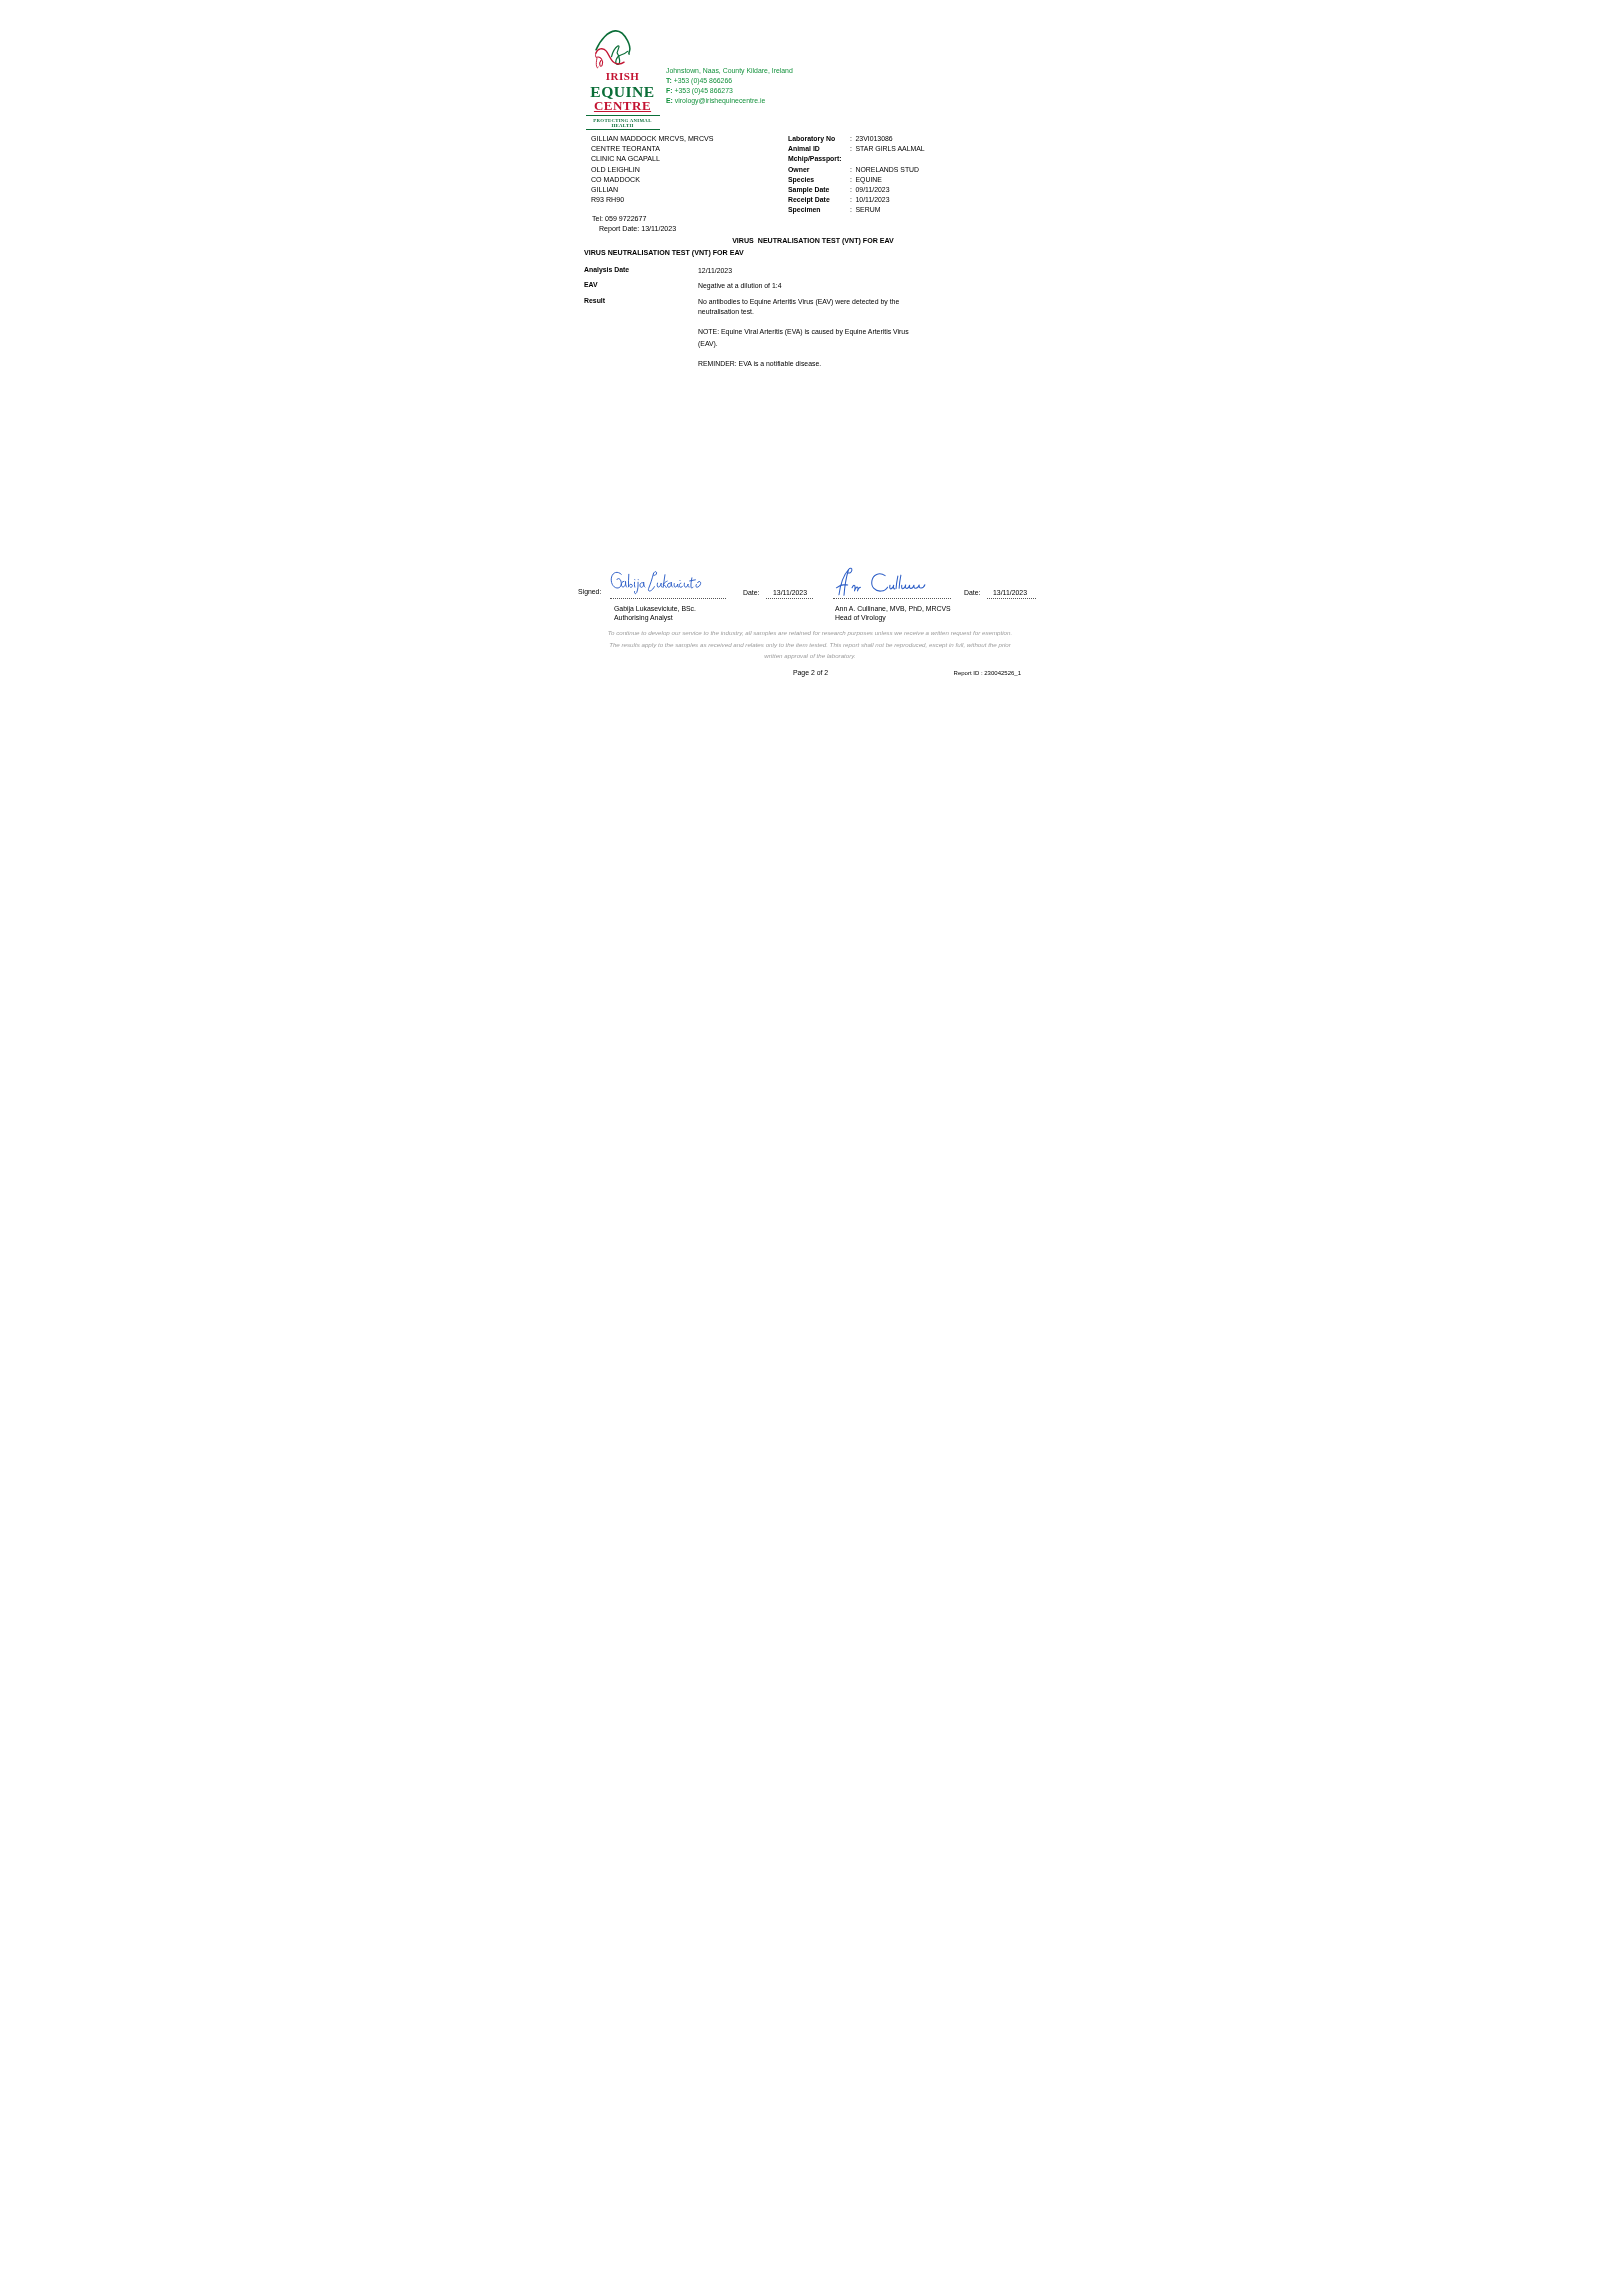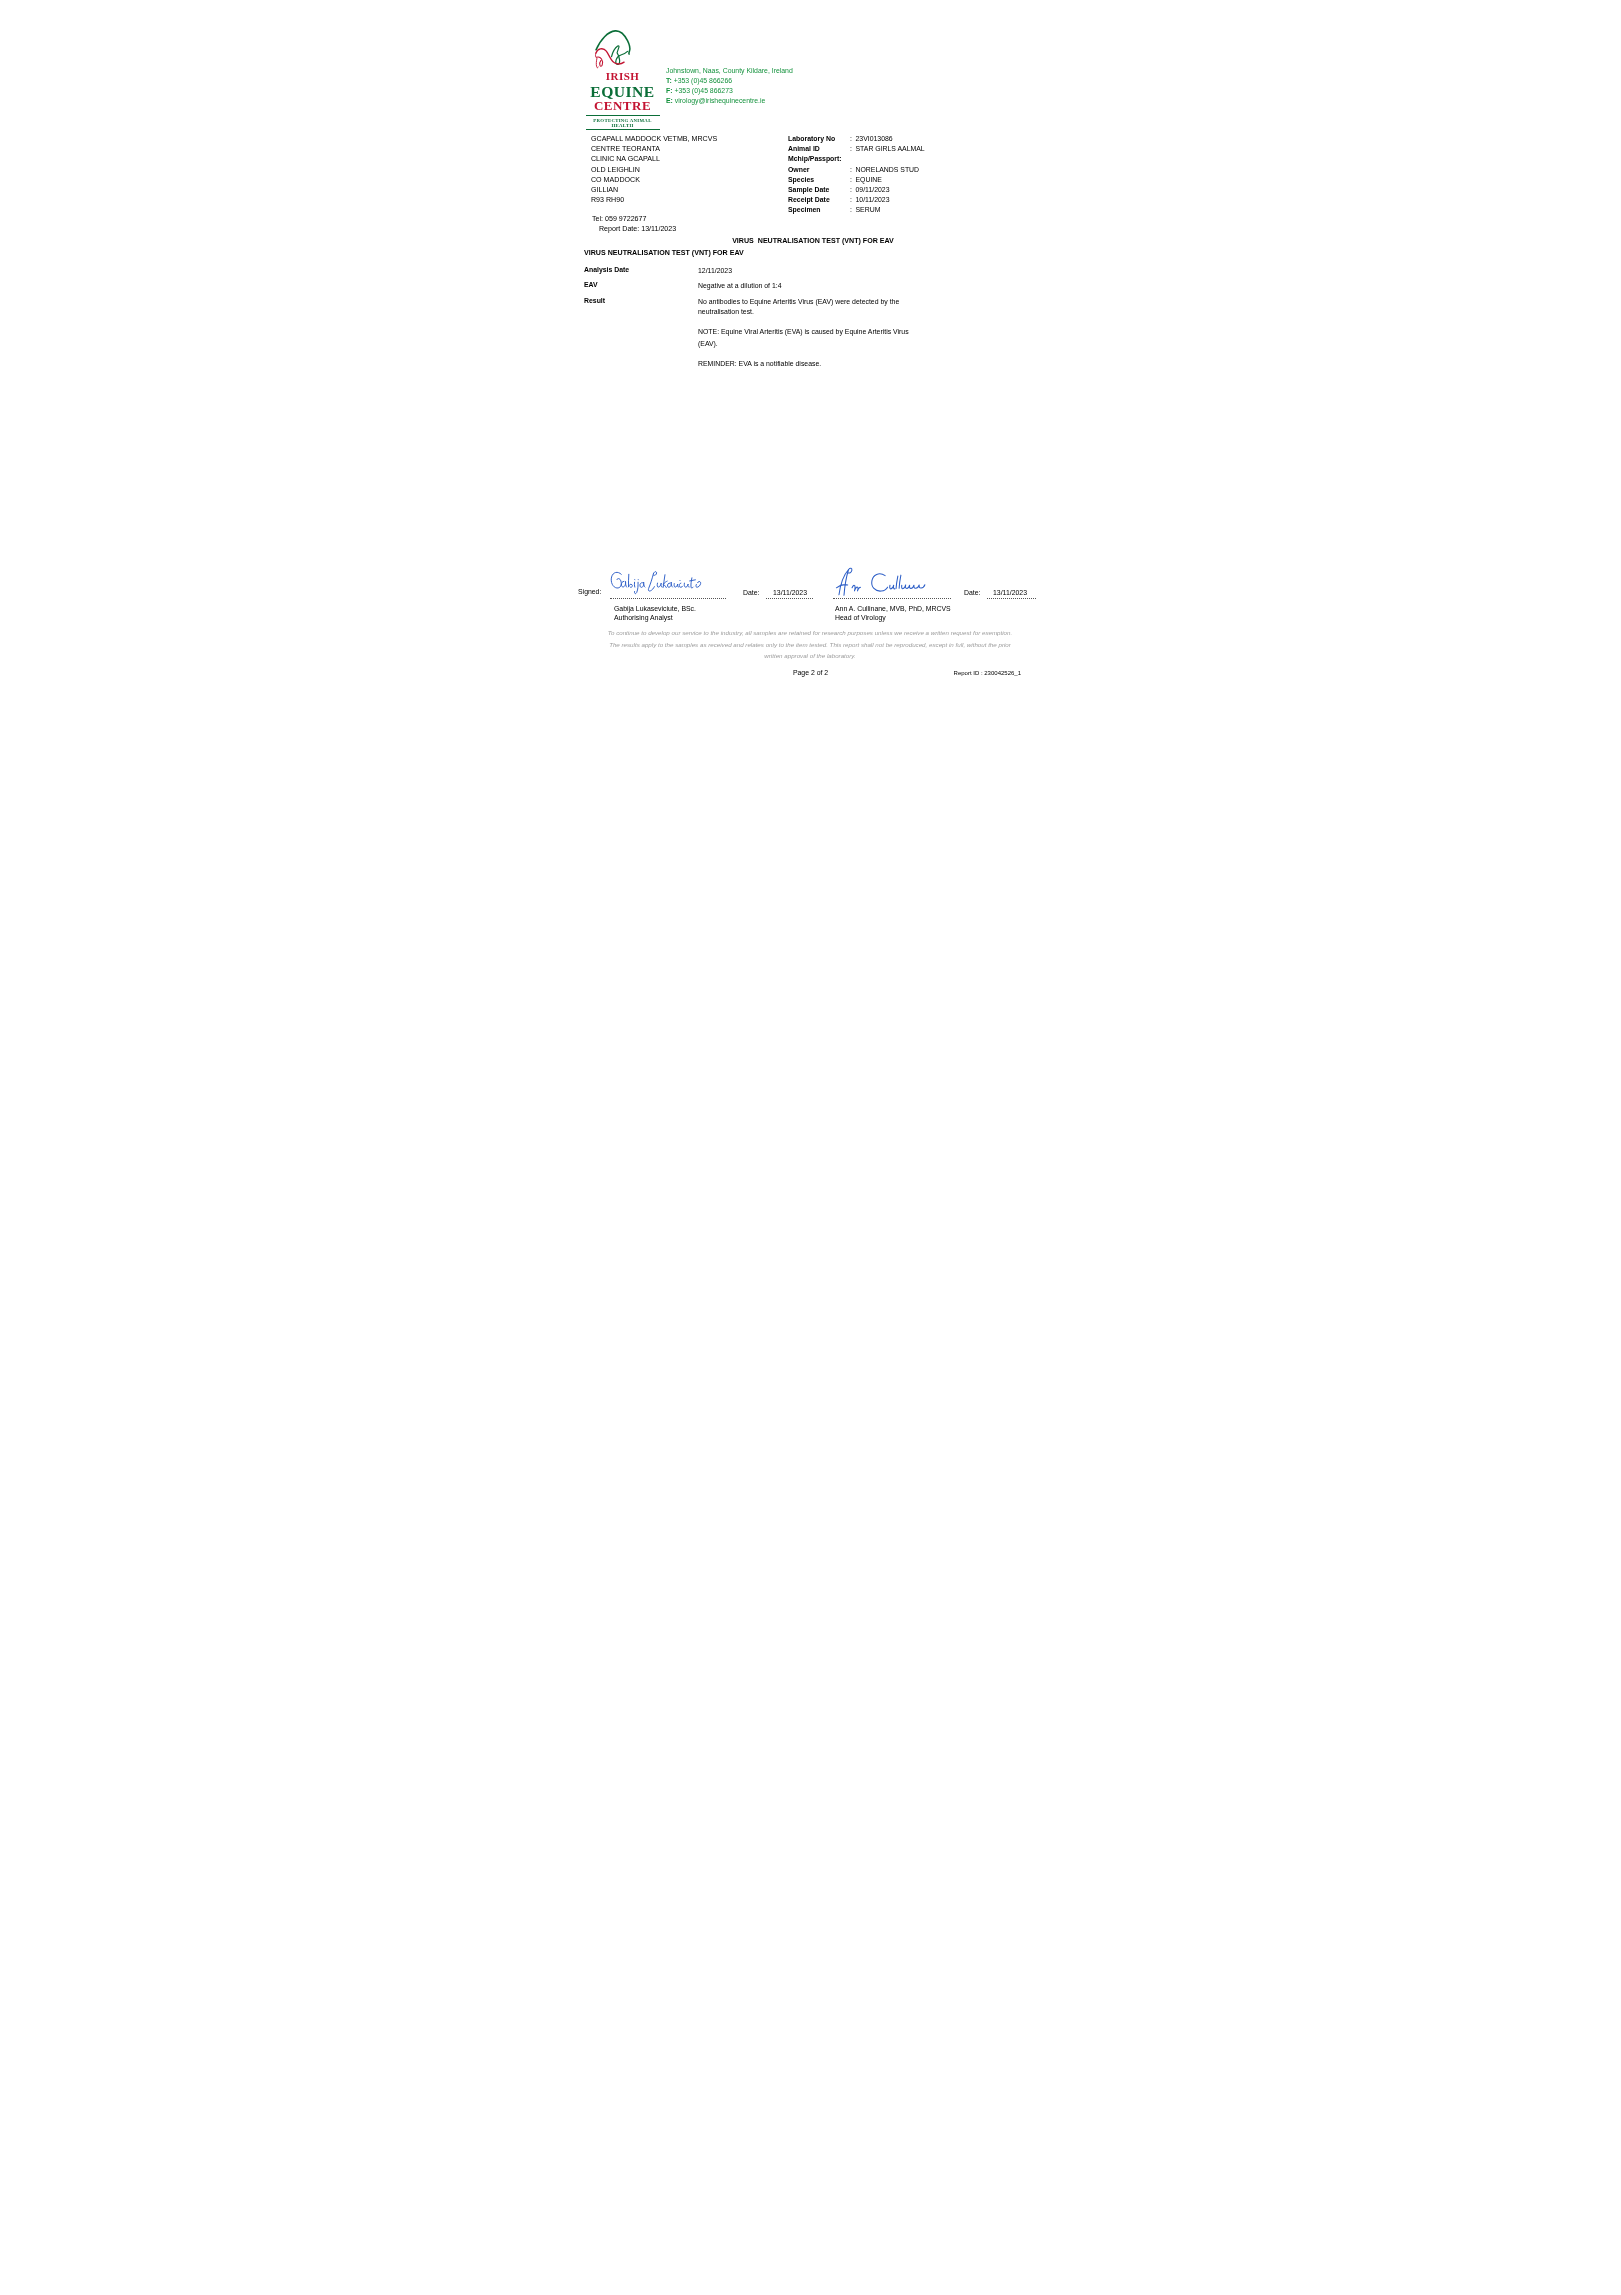--- a/index.html
+++ b/index.html
@@ -23,21 +23,21 @@
   }
   .abs{position:absolute;}
   .preline{white-space:pre-line;}
 
   
   .logo-block{left:27.5px;top:27px;width:74px;text-align:center;}
   .horse-svg{display:block;margin:0 auto;width:61px;height:42px;}
   .logo-word{font-family:"Liberation Serif", serif;font-weight:bold;letter-spacing:0.5px;}
   .logo-word1{font-size:11px;line-height:14.7px;color:var(--logo-red);}
   .logo-word2{font-size:15.6px;line-height:15.6px;color:var(--logo-green);}
-  .logo-word3{font-size:13px;line-height:14.2px;color:var(--logo-red);}
+  .logo-word3{font-size:13px;line-height:14.2px;color:var(--logo-red);text-decoration:underline;}
   .logo-tagline{
     margin-top:1.8px;
     border-top:0.9px solid var(--logo-green);
     border-bottom:0.9px solid var(--logo-green);
     padding:1.4px 0 1.8px 0;
     font-family:"Liberation Serif", serif;
     font-weight:bold;
     font-size:4.8px;
     letter-spacing:0.3px;
     color:var(--logo-green);
@@ -141,21 +141,21 @@
       <b>F:</b>
       <span>+353 (0)45 866273</span>
     </div>
     <div>
       <b>E:</b>
       <span>virology@irishequinecentre.ie</span>
     </div>
   </div>
 
   <div class="abs recipient">
-    <div>GCAPALL MADDOCK VETMB, MRCVS</div>
+    <div>GILLIAN MADDOCK MRCVS, MRCVS</div>
     <div>CENTRE TEORANTA</div>
     <div>CLINIC NA GCAPALL</div>
     <div>OLD LEIGHLIN</div>
     <div>CO MADDOCK</div>
     <div>GILLIAN</div>
     <div>R93 RH90</div>
   </div>
   <div class="abs tel-line">Tel: 059 9722677</div>
   <div class="abs report-date">Report Date: 13/11/2023</div>
 

